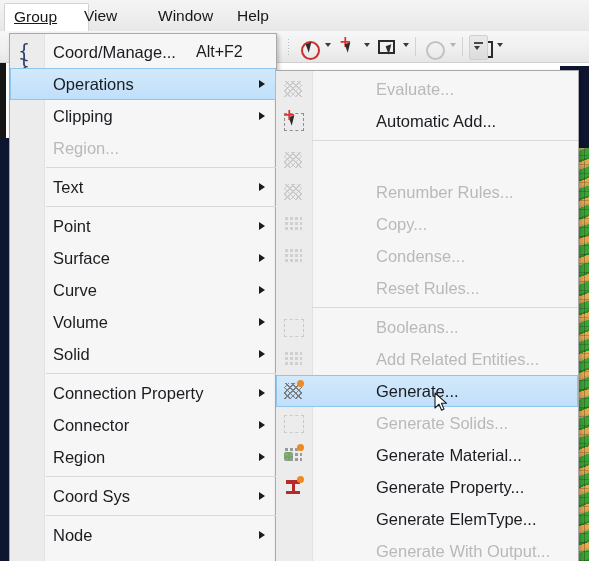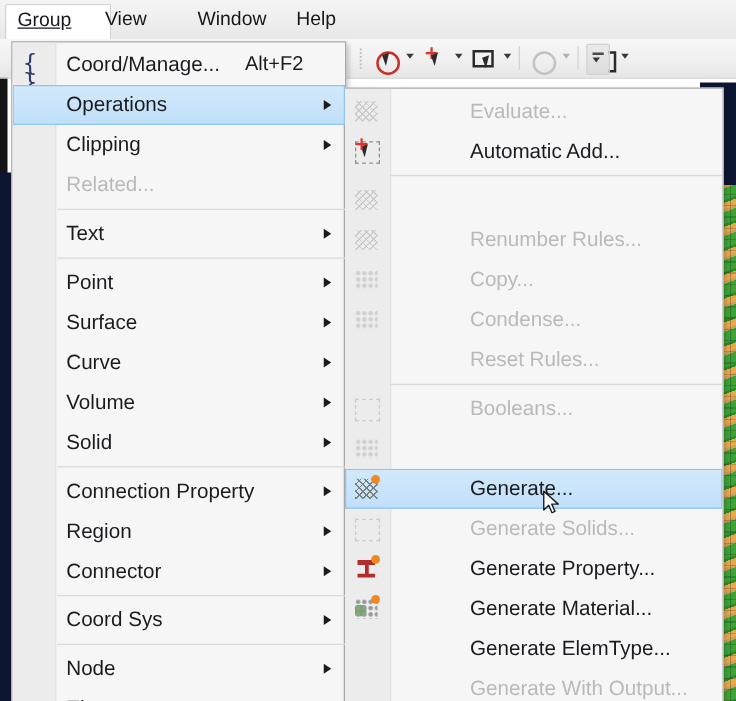--- a/index.html
+++ b/index.html
@@ -389,21 +389,21 @@
     <span class="mi-label">Operations</span>
     <span class="mi-sub"></span>
   </div>
 
   <div class="mi">
     <span class="mi-label">Clipping</span>
     <span class="mi-sub"></span>
   </div>
 
   <div class="mi disabled">
-    <span class="mi-label">Related...</span>
+    <span class="mi-label">Region...</span>
   </div>
 
   <div class="mi-sep"></div>
 
   <div class="mi">
     <span class="mi-label">Text</span>
     <span class="mi-sub"></span>
   </div>
 
   <div class="mi-sep"></div>
@@ -429,25 +429,25 @@
     <span class="mi-sub"></span>
   </div>
 
   <div class="mi-sep"></div>
 
   <div class="mi">
     <span class="mi-label">Connection Property</span>
     <span class="mi-sub"></span>
   </div>
   <div class="mi">
+    <span class="mi-label">Connector</span>
+    <span class="mi-sub"></span>
+  </div>
+  <div class="mi">
     <span class="mi-label">Region</span>
-    <span class="mi-sub"></span>
-  </div>
-  <div class="mi">
-    <span class="mi-label">Connector</span>
     <span class="mi-sub"></span>
   </div>
 
   <div class="mi-sep"></div>
 
   <div class="mi">
     <span class="mi-label">Coord Sys</span>
     <span class="mi-sub"></span>
   </div>
 
@@ -537,65 +537,66 @@
       </div>
     <span class="mi-label">Booleans...</span>
   </div>
 
   <div class="mi disabled">
     <div class="mi-icon">
         <div class="ic">
           <div class="pts dim"></div>
         </div>
       </div>
+    <span class="mi-label">Add Related Entities...</span>
   </div>
 
   <div class="mi selected">
     <div class="mi-icon">
         <div class="ic">
       <div class="mesh"></div>
           <div class="orange-dot"></div>
     </div>
       </div>
     <span class="mi-label">Generate...</span>
   </div>
 
   <div class="mi disabled">
     <div class="mi-icon">
         <div class="ic">
           <div class="dotbox dim"></div>
         </div>
       </div>
     <span class="mi-label">Generate Solids...</span>
+  </div>
+
+  <div class="mi">
+    <div class="mi-icon">
+        <div class="ic">
+      <div class="greenblob"></div>
+          <div class="pts"></div>
+          <div class="orange-dot"></div>
+    </div>
+      </div>
+    <span class="mi-label">Generate Material...</span>
   </div>
 
   <div class="mi">
     <div class="mi-icon">
         <div class="ic">
       <div class="ibeam">
             <div class="ibeam-stem"></div>
           </div>
           <div class="orange-dot"></div>
     </div>
       </div>
     <span class="mi-label">Generate Property...</span>
   </div>
 
   <div class="mi">
-    <div class="mi-icon">
-        <div class="ic">
-      <div class="greenblob"></div>
-          <div class="pts"></div>
-          <div class="orange-dot"></div>
-    </div>
-      </div>
-    <span class="mi-label">Generate Material...</span>
-  </div>
-
-  <div class="mi">
     <span class="mi-label">Generate ElemType...</span>
   </div>
 
   <div class="mi disabled">
     <span class="mi-label">Generate With Output...</span>
   </div>
 </div>
 
 <svg id="cursor" viewBox="0 0 14 20">
   <path d="M1,1 L1,16 L5,12.2 L7.6,18.2 L10,17.1 L7.4,11.3 L12.6,11.3 Z" fill="#ffffff" stroke="#1a1a1a" stroke-width="1.1" stroke-linejoin="round"></path>

